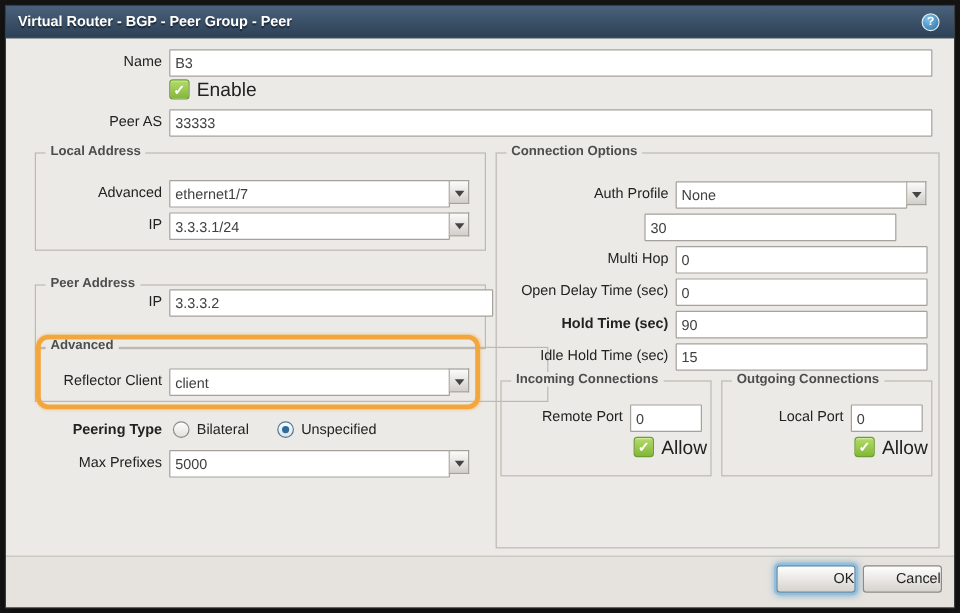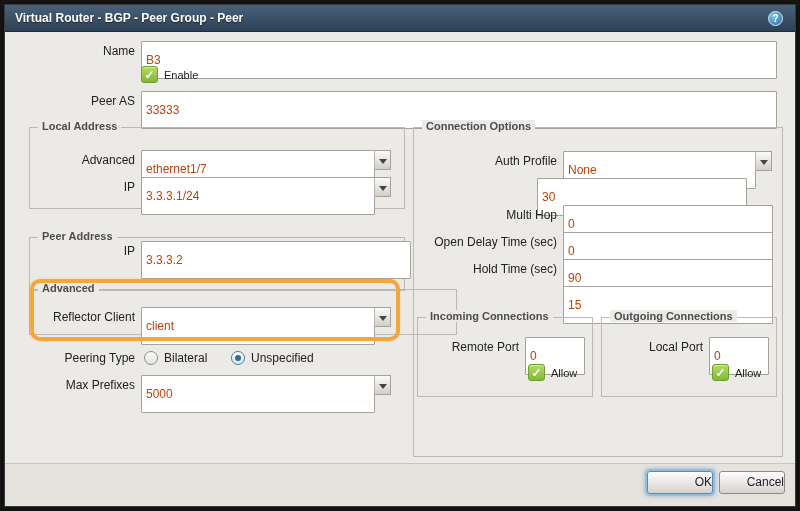--- a/index.html
+++ b/index.html
@@ -15,39 +15,39 @@
               border-bottom:1px solid #1e2f40; }
   .title { position:absolute; left:10px; top:0; line-height:27px; color:#ffffff;
            font-size:12px; font-weight:bold; text-shadow:0 1px 1px rgba(0,0,0,.5); }
   .help { position:absolute; right:12px; top:6px; width:15px; height:15px; border-radius:50%;
           background:radial-gradient(circle at 35% 30%, #7fc3ea, #2d6da0);
           border:1px solid #d8eaf5; color:#fff; font-size:10px; font-weight:bold;
           text-align:center; line-height:14px; cursor:pointer; }
 
   .lbl { position:absolute; font-size:12px; color:#222; text-align:right; line-height:20px;
          white-space:nowrap; }
-  .txt { position:absolute; height:38px; background:#fff; border:1px solid #a5a19b;
-         font-size:12px; padding:0 4px; color:#c2410c; font-family:"Liberation Sans",sans-serif;
+  .txt { position:absolute; height:23px; background:#fff; border:1px solid #a5a19b;
+         font-size:12px; padding:0 4px; color:#404040; font-family:"Liberation Sans",sans-serif;
          border-radius:1px; }
   .arrowbtn { position:absolute; width:17px; height:20px;
               background:linear-gradient(#fbfbfb,#d2cfc9); border:1px solid #a5a19b;
               border-left:1px solid #b9b5af; cursor:pointer; }
   .arrowbtn::after { content:""; position:absolute; left:4px; top:8px;
                      border-left:4px solid transparent; border-right:4px solid transparent;
                      border-top:5px solid #444; }
 
   .grp { position:absolute; border:1px solid #bdb9b2; }
   .legend { position:absolute; top:-8px; left:8px; background:#eceae6; padding:0 4px;
             font-size:11px; font-weight:bold; color:#4d4d4d; white-space:nowrap; }
 
   .chk { position:absolute; width:17px; height:17px; border-radius:3px;
          background:linear-gradient(#b4db6a,#82b838); border:1px solid #6d9e2e;
          color:#fff; font-size:12px; font-weight:bold; text-align:center; line-height:16px;
          cursor:pointer; box-shadow:inset 0 1px 0 rgba(255,255,255,.4); }
-  .chklbl { position:absolute; font-size:11px; color:#222; line-height:17px; cursor:pointer; }
+  .chklbl { position:absolute; font-size:16px; color:#222; line-height:17px; cursor:pointer; }
 
   .radio { position:absolute; width:14px; height:14px; border-radius:50%;
            background:linear-gradient(#fdfdfd,#e4e2de); border:1px solid #8d8d8d; cursor:pointer; }
   .radio.sel { border-color:#4a7ba0; }
   .radio.sel::after { content:""; position:absolute; left:3px; top:3px; width:6px; height:6px;
                       border-radius:50%; background:#2b6da0; }
   .radiolbl { position:absolute; font-size:12px; color:#222; line-height:16px; cursor:pointer; }
 
   .footer { position:absolute; left:0; right:0; top:458px; bottom:0;
             background:#e6e3df; border-top:1px solid #c8c4be; }
@@ -100,21 +100,21 @@
 
   <div class="grp" style="left:24px;top:284px;width:428px;height:46px;text-align:center;">
     <span class="legend">Advanced</span>
   </div>
   <span class="lbl" style="left:0;width:130px;top:302px;">Reflector Client</span>
   <input class="txt" style="left: 136px; top: 302px; width: 234px;" value="client">
   <span class="arrowbtn" style="left:369px;top:302px;"></span>
 
   <div class="highlight"></div>
 
-  <span class="lbl" style="left:0;width:130px;top:343px;">Peering Type</span>
+  <span class="lbl" style="left:0;width:130px;top:343px;font-weight:bold;">Peering Type</span>
   <span class="radio" style="left:139px;top:346px;"></span>
   <span class="radiolbl" style="left:159px;top:345px;">Bilateral</span>
   <span class="radio sel" style="left:226px;top:346px;"></span>
   <span class="radiolbl" style="left:246px;top:345px;">Unspecified</span>
 
   <span class="lbl" style="left:0;width:130px;top:370px;">Max Prefixes</span>
   <input class="txt" style="left: 136px; top: 370px; width: 234px;" value="5000">
   <span class="arrowbtn" style="left:369px;top:370px;"></span>
 
   <div class="grp" style="left:408px;top:122px;width:370px;height:330px;padding-left:26px;">
@@ -126,23 +126,24 @@
   <span class="arrowbtn" style="left:750px;top:146px;"></span>
 
   <input class="txt" style="left: 532px; top: 173px; width: 210px;" value="30">
 
   <span class="lbl" style="left:408px;width:144px;top:200px;">Multi Hop</span>
   <input class="txt" style="left: 558px; top: 200px; width: 210px;" value="0">
 
   <span class="lbl" style="left:408px;width:144px;top:227px;">Open Delay Time (sec)</span>
   <input class="txt" style="left: 558px; top: 227px; width: 210px;" value="0">
 
-  <span class="lbl" style="left:408px;width:144px;top:254px;">Hold Time (sec)</span>
+  <span class="lbl" style="left:408px;width:144px;top:254px;font-weight:bold;">Hold Time (sec)</span>
   <input class="txt" style="left: 558px; top: 254px; width: 210px;" value="90">
 
+  <span class="lbl" style="left:408px;width:144px;top:281px;">Idle Hold Time (sec)</span>
   <input class="txt" style="left: 558px; top: 281px; width: 210px;" value="15">
 
   <div class="grp" style="left:412px;top:312px;width:176px;height:80px;">
     <span class="legend">Incoming Connections</span>
   </div>
   <span class="lbl" style="left:412px;width:102px;top:332px;">Remote Port</span>
   <input class="txt" style="left: 520px; top: 332px; width: 60px;" value="0">
   <span class="chk" style="left:523px;top:359px;"><span>✓</span></span>
   <span class="chklbl" style="left:546px;top:360px;">Allow</span>
 

